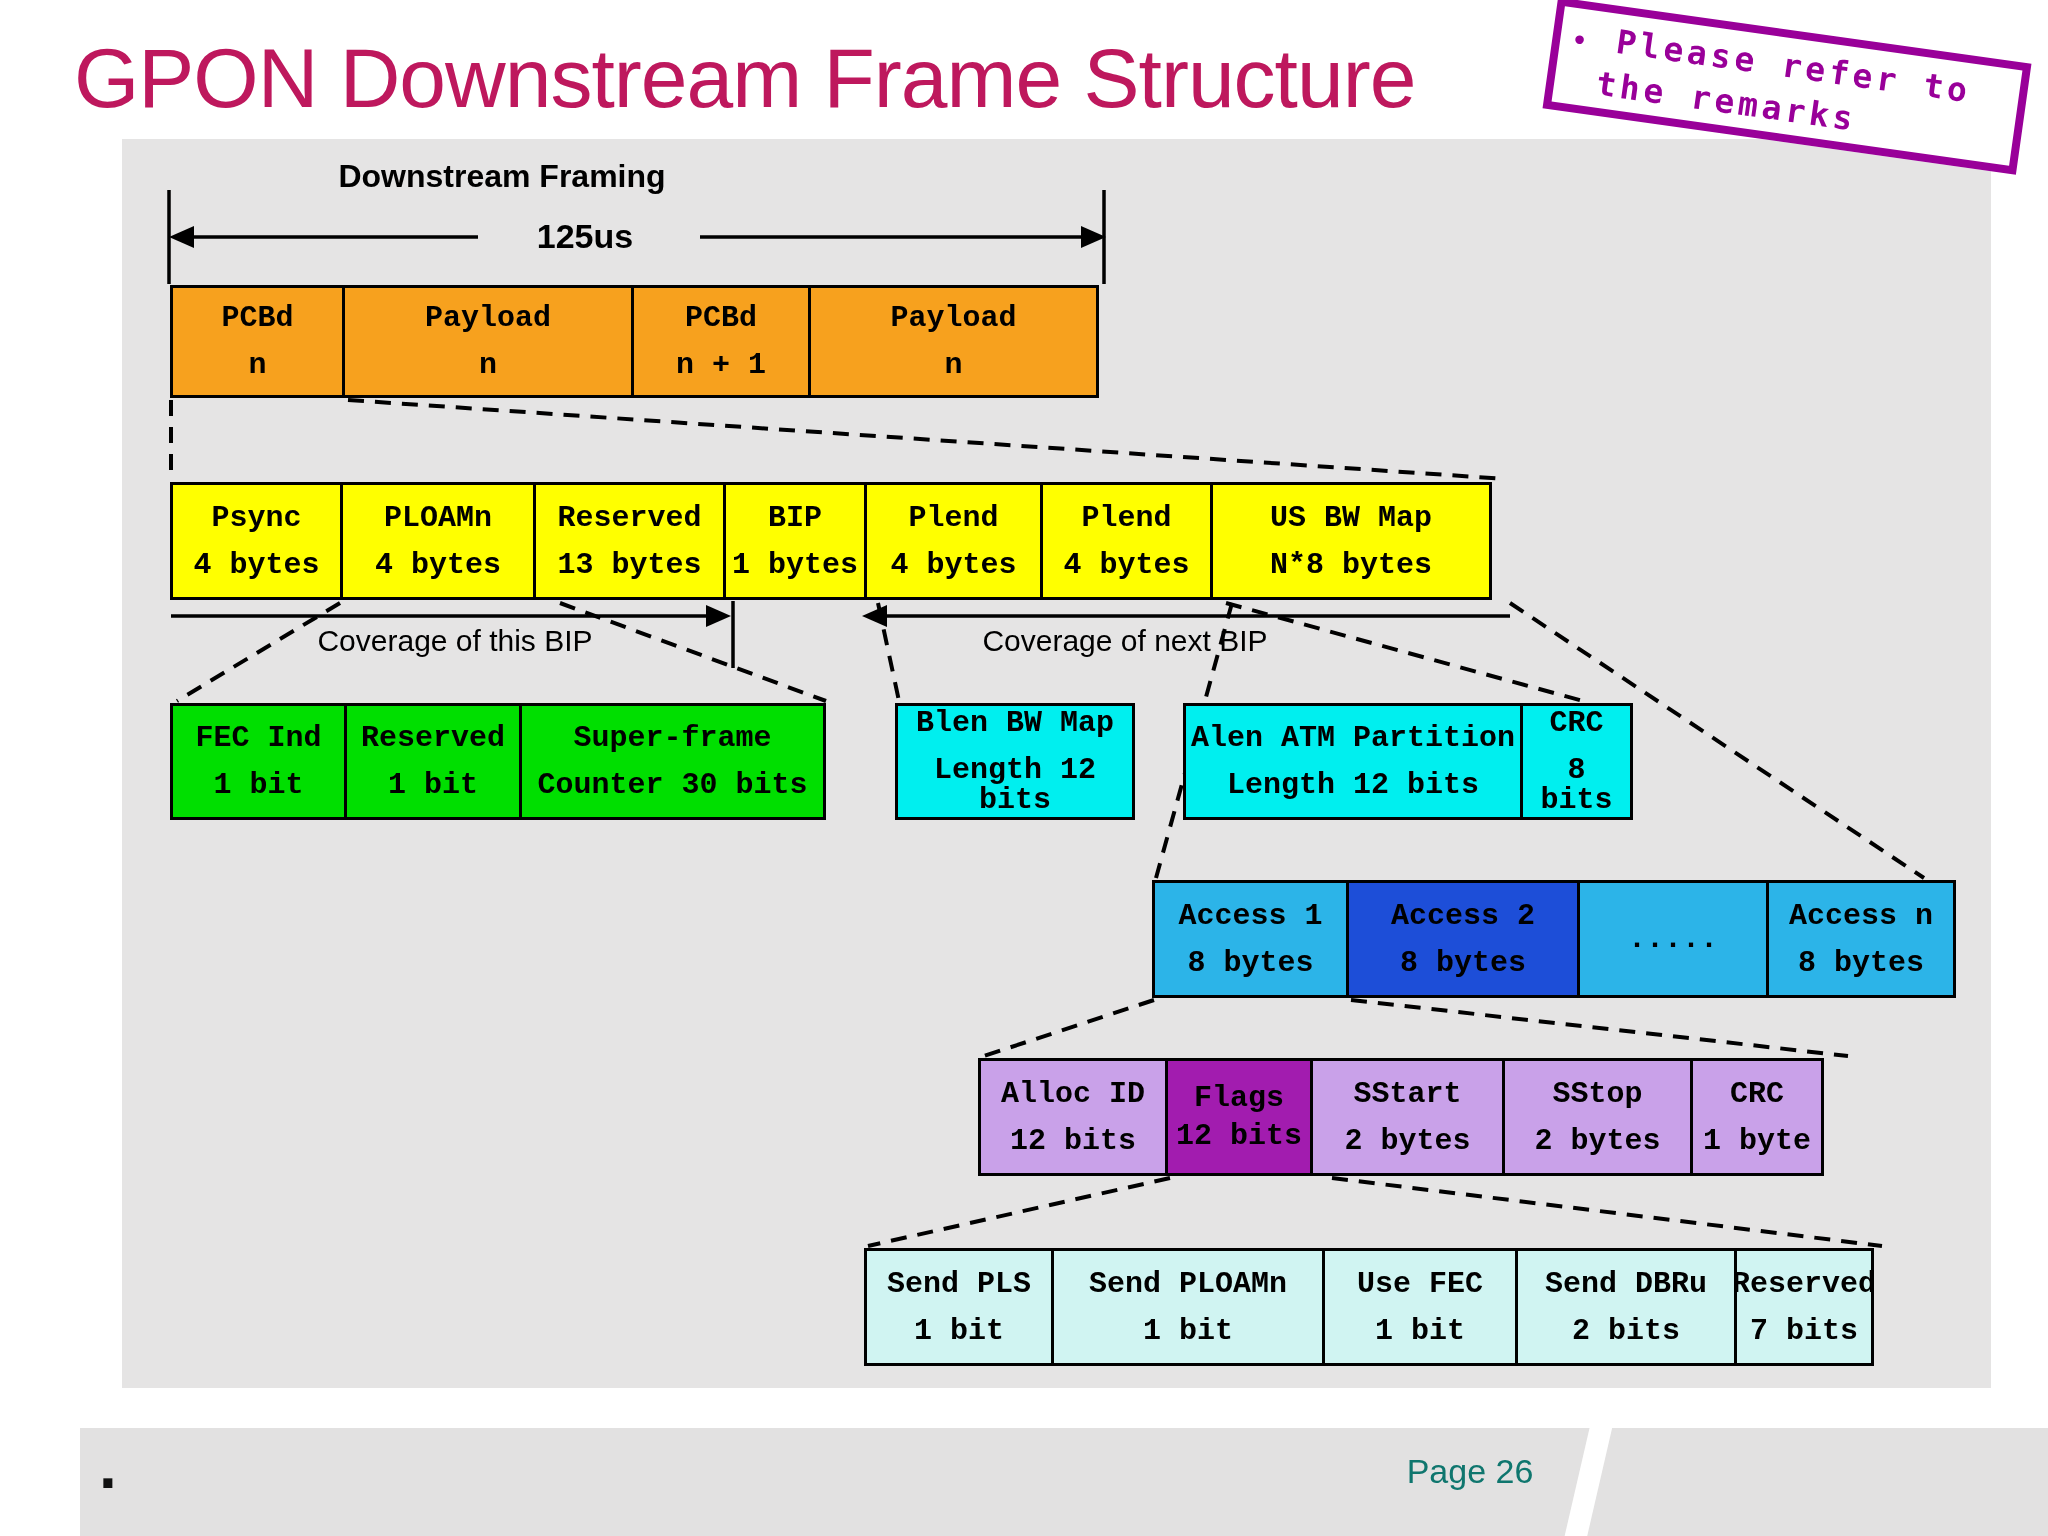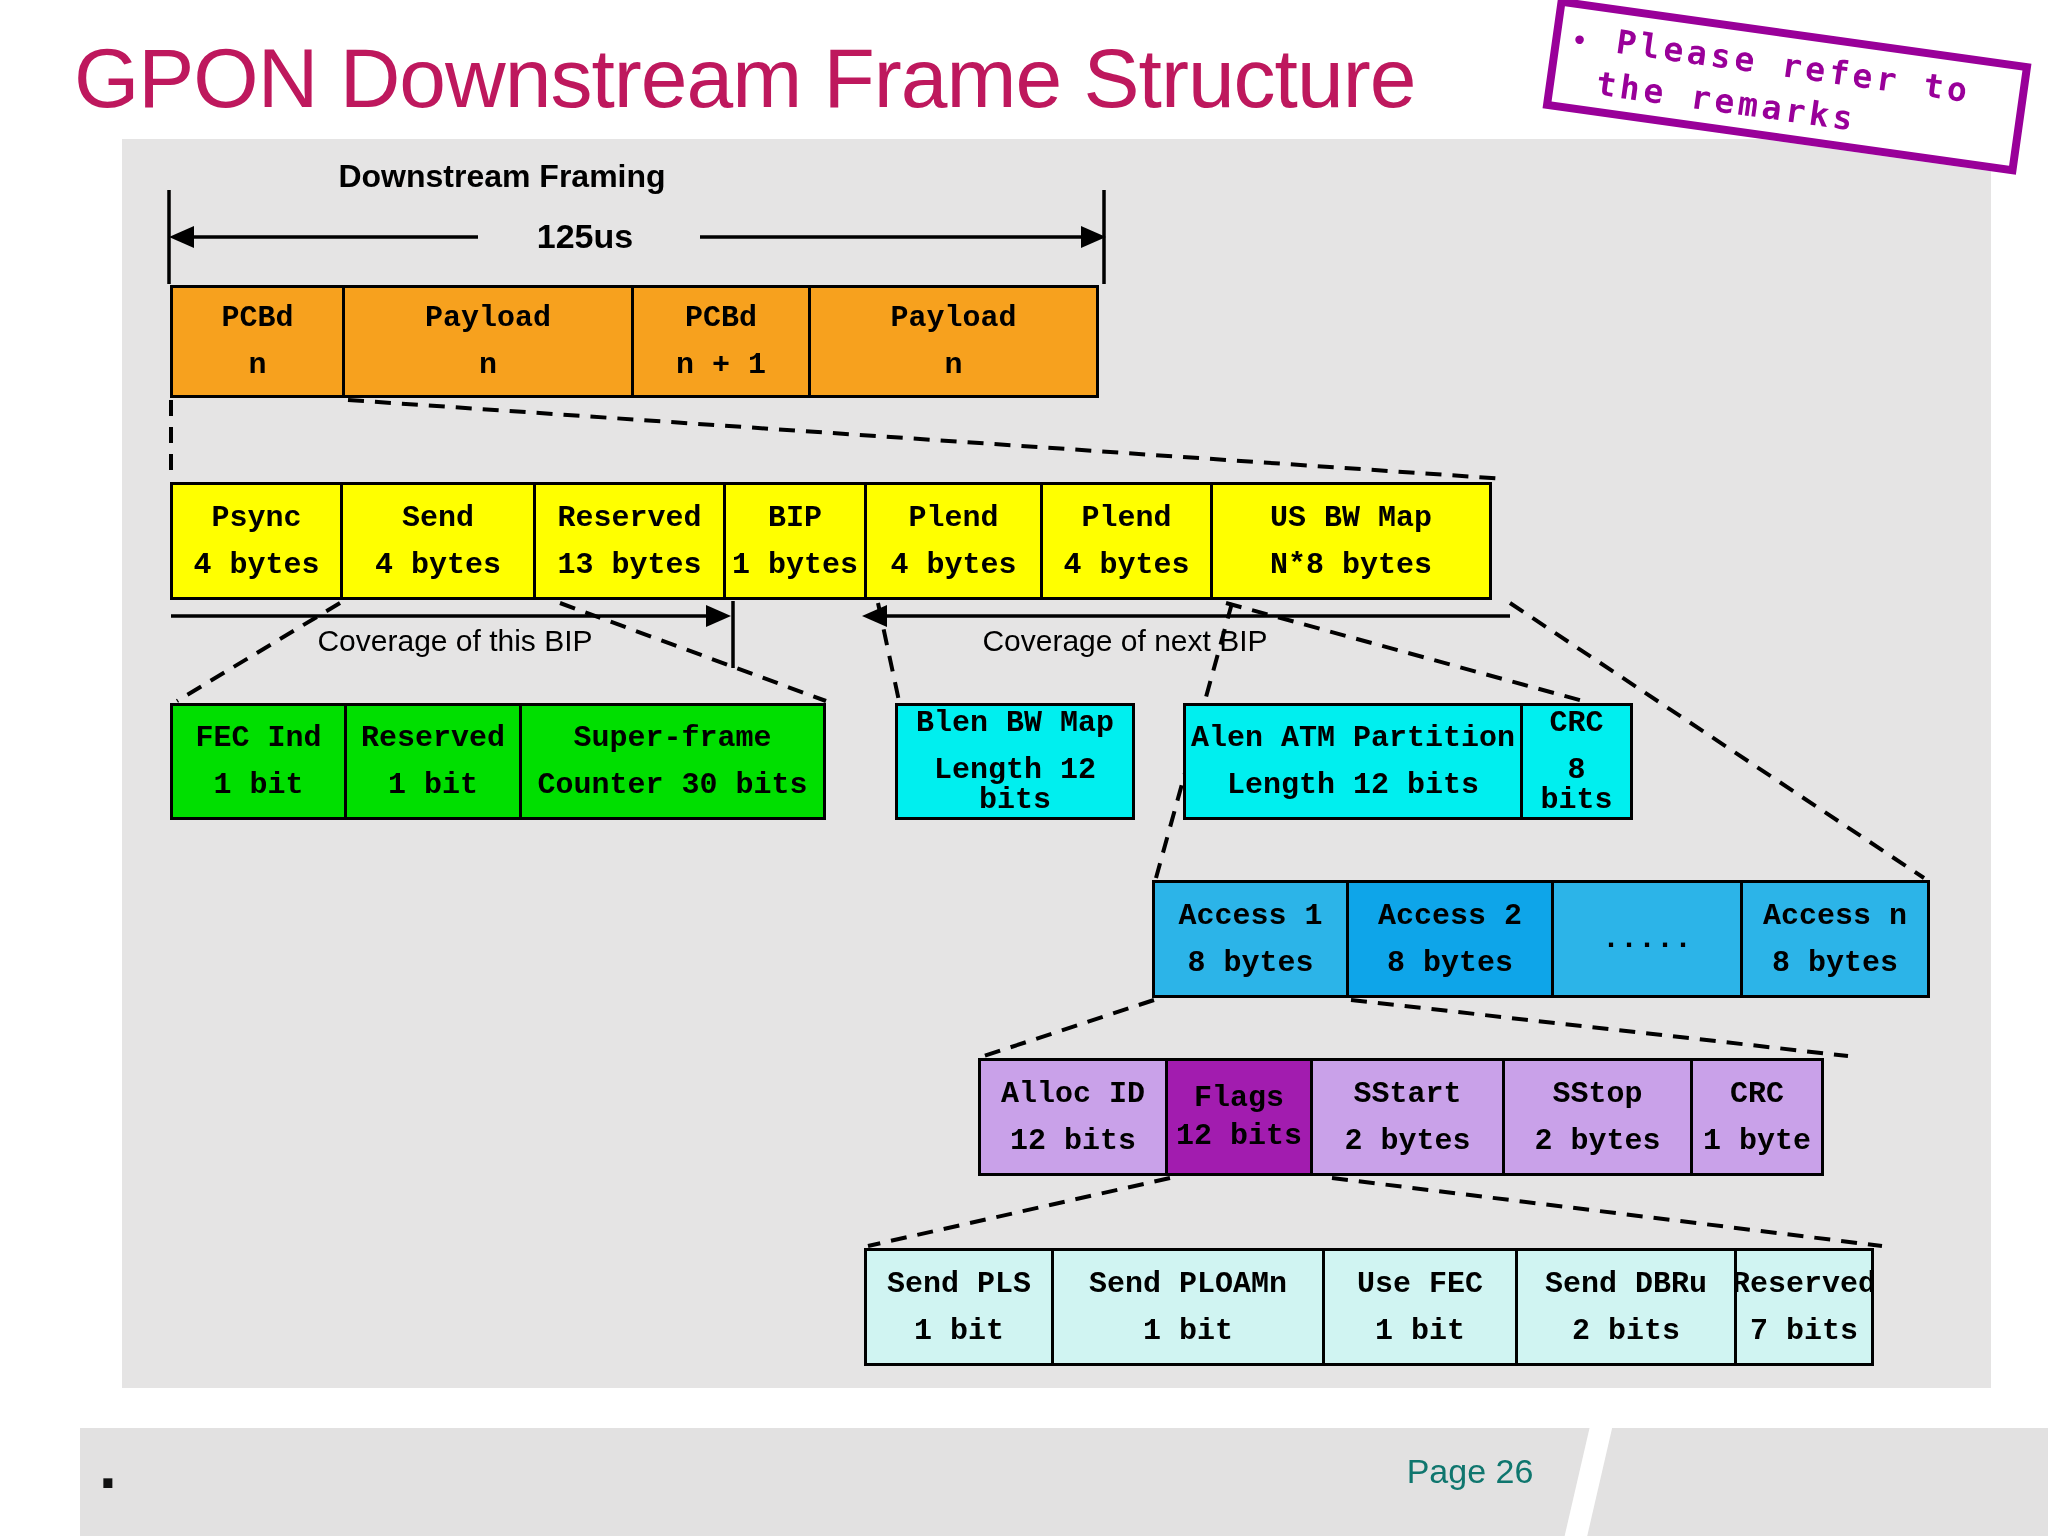--- a/index.html
+++ b/index.html
@@ -117,21 +117,21 @@
       <div>Payload</div>
       <div>n</div>
     </div>
   </div>
 <div class="diag-row" style="left:170px;top:482px;height:118px;">
     <div class="cell" style="width: 173px; background: rgb(255, 255, 0);">
       <div>Psync</div>
       <div>4 bytes</div>
     </div>
     <div class="cell" style="width: 196px; background: rgb(255, 255, 0);">
-      <div>Send</div>
+      <div>PLOAMn</div>
       <div>4 bytes</div>
     </div>
     <div class="cell" style="width: 193px; background: rgb(255, 255, 0);">
       <div>Reserved</div>
       <div>13 bytes</div>
     </div>
     <div class="cell" style="width: 144px; background: rgb(255, 255, 0);">
       <div>BIP</div>
       <div>1 bytes</div>
     </div>
@@ -174,21 +174,21 @@
     <div class="cell" style="width: 113px; background: rgb(0, 239, 239);">
       <div>CRC</div>
       <div>8 bits</div>
     </div>
   </div>
 <div class="diag-row" style="left:1152px;top:880px;height:118px;">
     <div class="cell" style="width: 197px; background: rgb(44, 180, 232);">
       <div>Access 1</div>
       <div>8 bytes</div>
     </div>
-    <div class="cell" style="width: 208px; background: #0ea5e9;">
+    <div class="cell" style="width: 234px; background: #1d4ed8;">
       <div>Access 2</div>
       <div>8 bytes</div>
     </div>
     <div class="cell" style="width: 192px; background: rgb(44, 180, 232);">
       <div>.....</div>
     </div>
     <div class="cell" style="width: 190px; background: rgb(44, 180, 232);">
       <div>Access n</div>
       <div>8 bytes</div>
     </div>

